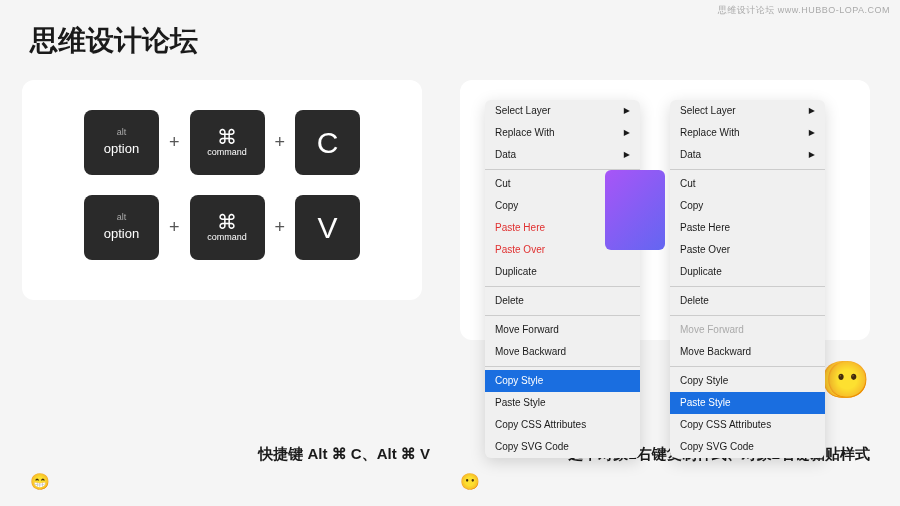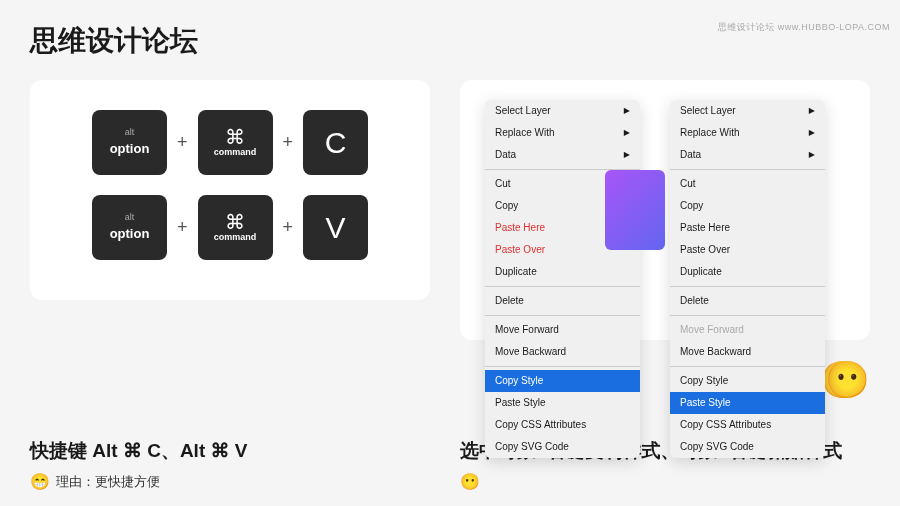--- a/index.html
+++ b/index.html
@@ -7,41 +7,41 @@
       width: 900px;
       height: 506px;
       background: #f5f5f5;
       font-family: -apple-system, BlinkMacSystemFont, "PingFang SC", "Microsoft YaHei", sans-serif;
       overflow: hidden;
       position: relative;
     }
 
     .watermark {
       position: absolute;
-      top: 21px;
+      top: 4px;
       right: 10px;
       font-size: 9px;
       color: #aaa;
       letter-spacing: 0.5px;
     }
 
     .page-title {
       font-size: 28px;
       font-weight: 600;
       color: #1a1a1a;
       position: absolute;
       top: 22px;
       left: 30px;
     }
 
     
     .left-panel {
       position: absolute;
       top: 80px;
-      left: 30px;
+      left: 22px;
       width: 400px;
       background: white;
       border-radius: 12px;
       padding: 30px 20px 20px 20px;
     }
 
     .key-row {
       display: flex;
       align-items: center;
       justify-content: center;
@@ -64,21 +64,21 @@
     }
 
     .key-box .key-top {
       font-size: 9px;
       color: #aaa;
       margin-bottom: 2px;
     }
 
     .key-box .key-main {
       font-size: 13px;
-      font-weight: 700;
+      font-weight: 400;
     }
 
     .key-box .key-cmd {
       font-size: 20px;
       line-height: 1;
     }
 
     .key-letter {
       background: #2a2a2a;
       color: white;
@@ -210,24 +210,25 @@
       left: 30px;
       width: 400px;
     }
 
     .bottom-right {
       left: 460px;
       width: 410px;
     }
 
     .bottom-title {
-      font-size: 19px;
+      font-size: 15px;
       font-weight: 600;
       color: #1a1a1a;
       margin-bottom: 8px;
+      text-align: right;
     }
 
     .bottom-desc {
       font-size: 13px;
       color: #333;
       display: flex;
       align-items: center;
       gap: 6px;
     }
 
@@ -325,21 +326,20 @@
     </div>
   </div>
 </div>
 
 <div class="emoji-right">😶</div>
 
 <div class="bottom-section bottom-left">
   <div class="bottom-title">快捷键 Alt ⌘ C、Alt ⌘ V</div>
   <div class="bottom-desc">
     <span class="bottom-emoji">😁</span>
-    <span>理由：更快捷方便</span>
   </div>
 </div>
 
 <div class="bottom-section bottom-right">
   <div class="bottom-title">选中对象1右键复制样式、对象2右键黏贴样式</div>
   <div class="bottom-desc">
     <span class="bottom-emoji">😶</span>
   </div>
 </div>
 

